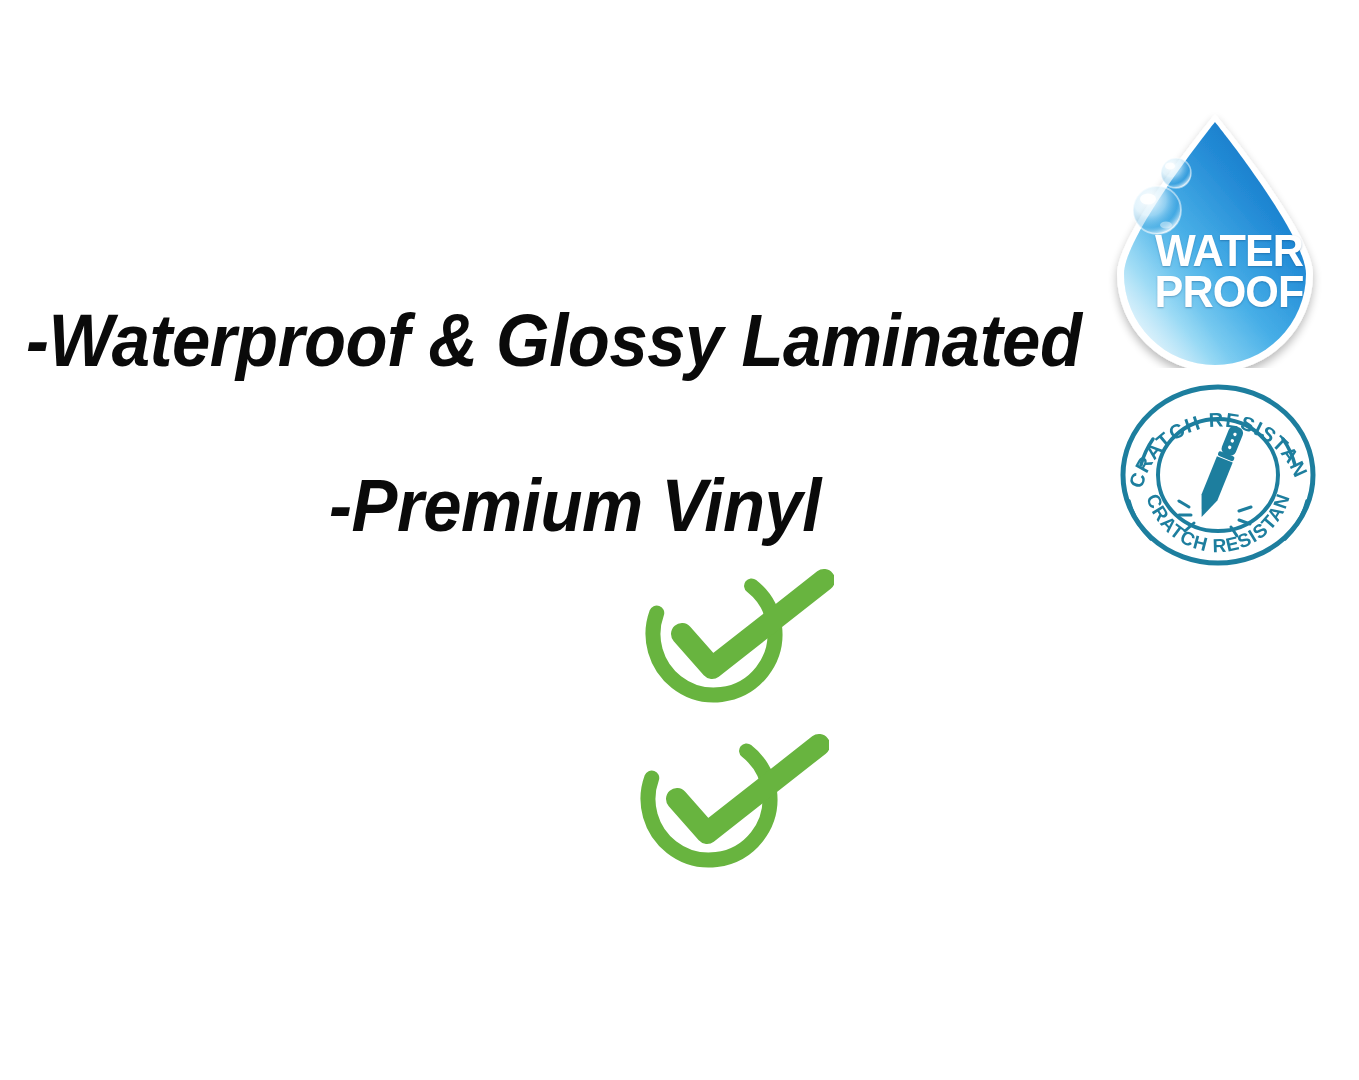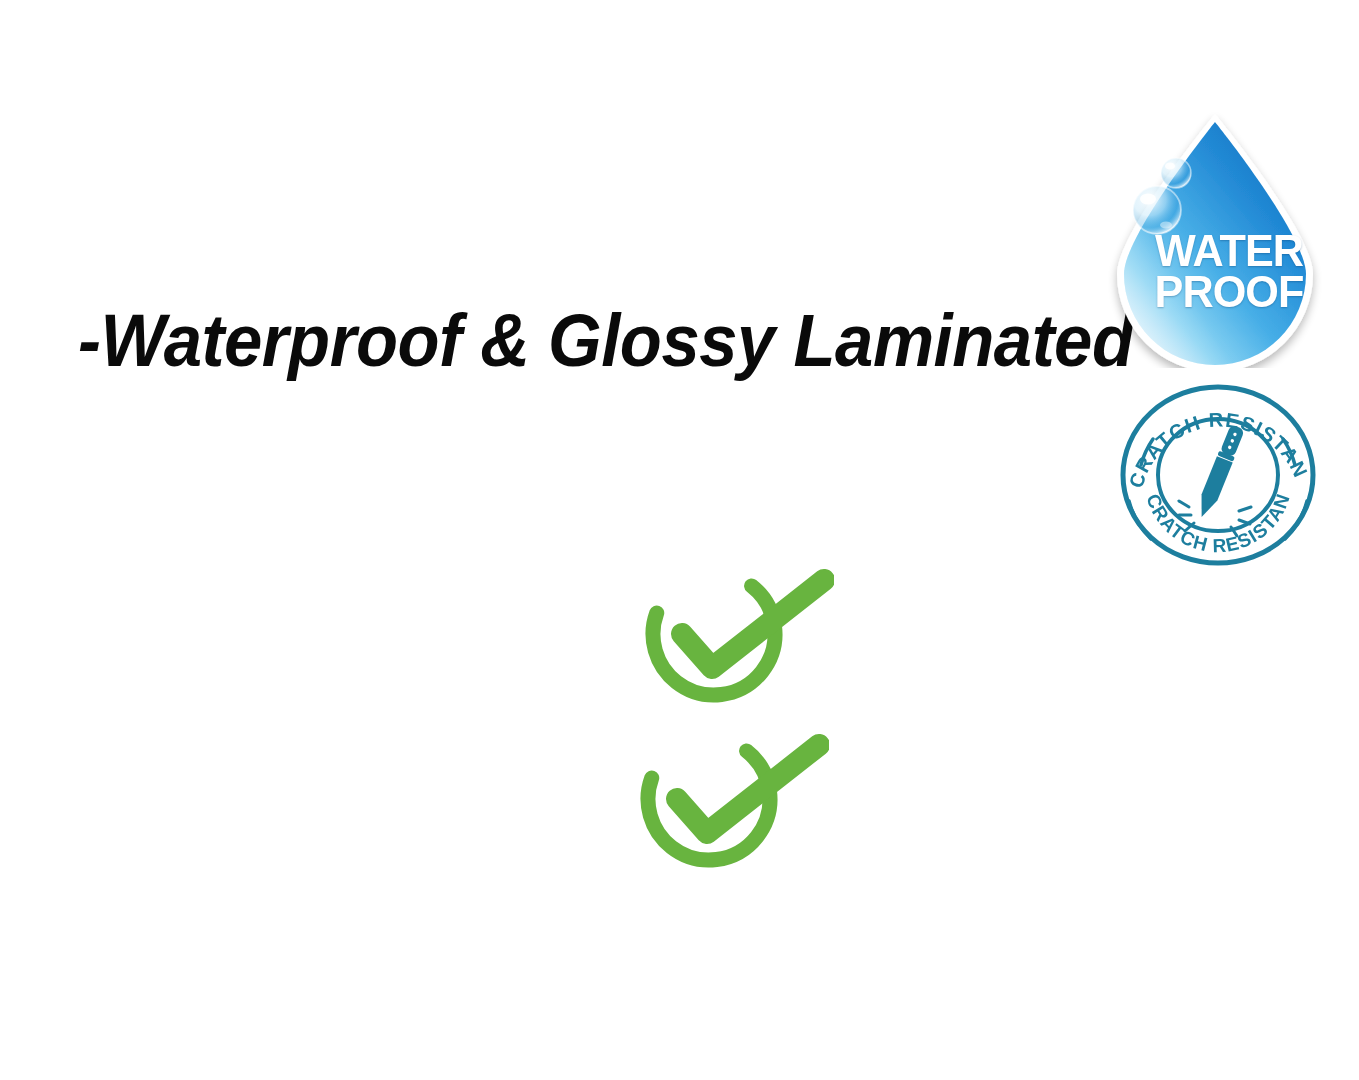--- a/index.html
+++ b/index.html
@@ -26,20 +26,21 @@
   .feature-list {
     position: absolute;
     left: 78px;
     top: 258px;
     width: 1030px;
   }
   .feature-row {
     height: 165px;
     display: flex;
     align-items: center;
+    justify-content: center;
   }
   .feature-text {
     font-family: "Liberation Sans", sans-serif;
     font-weight: 700;
     font-style: italic;
     color: #0a0a0a;
     font-size: 74px;
     line-height: 1;
     letter-spacing: -0.5px;
     transform: scaleX(0.93);
@@ -96,20 +97,23 @@
 
 <div class="canvas">
 
   <div class="feature-list">
 
     <div class="feature-row">
       <span class="feature-text">-Waterproof &amp; Glossy Laminated</span>
     </div>
 
 
+    <div class="feature-row">
+      <span class="feature-text">-Premium Vinyl</span>
+    </div>
 
 
   </div>
 
   <div class="check-mark check-1">
     <svg viewBox="0 0 196 152" width="196" height="152" xmlns="http://www.w3.org/2000/svg">
 
       <path d="M 138 22
                A 62 62 0 1 0 152 78
                A 62 62 0 0 1 138 22 Z" fill="none" stroke="#68b43f" stroke-width="15" stroke-linecap="round" transform="translate(0,0)" style="display:none"></path>

